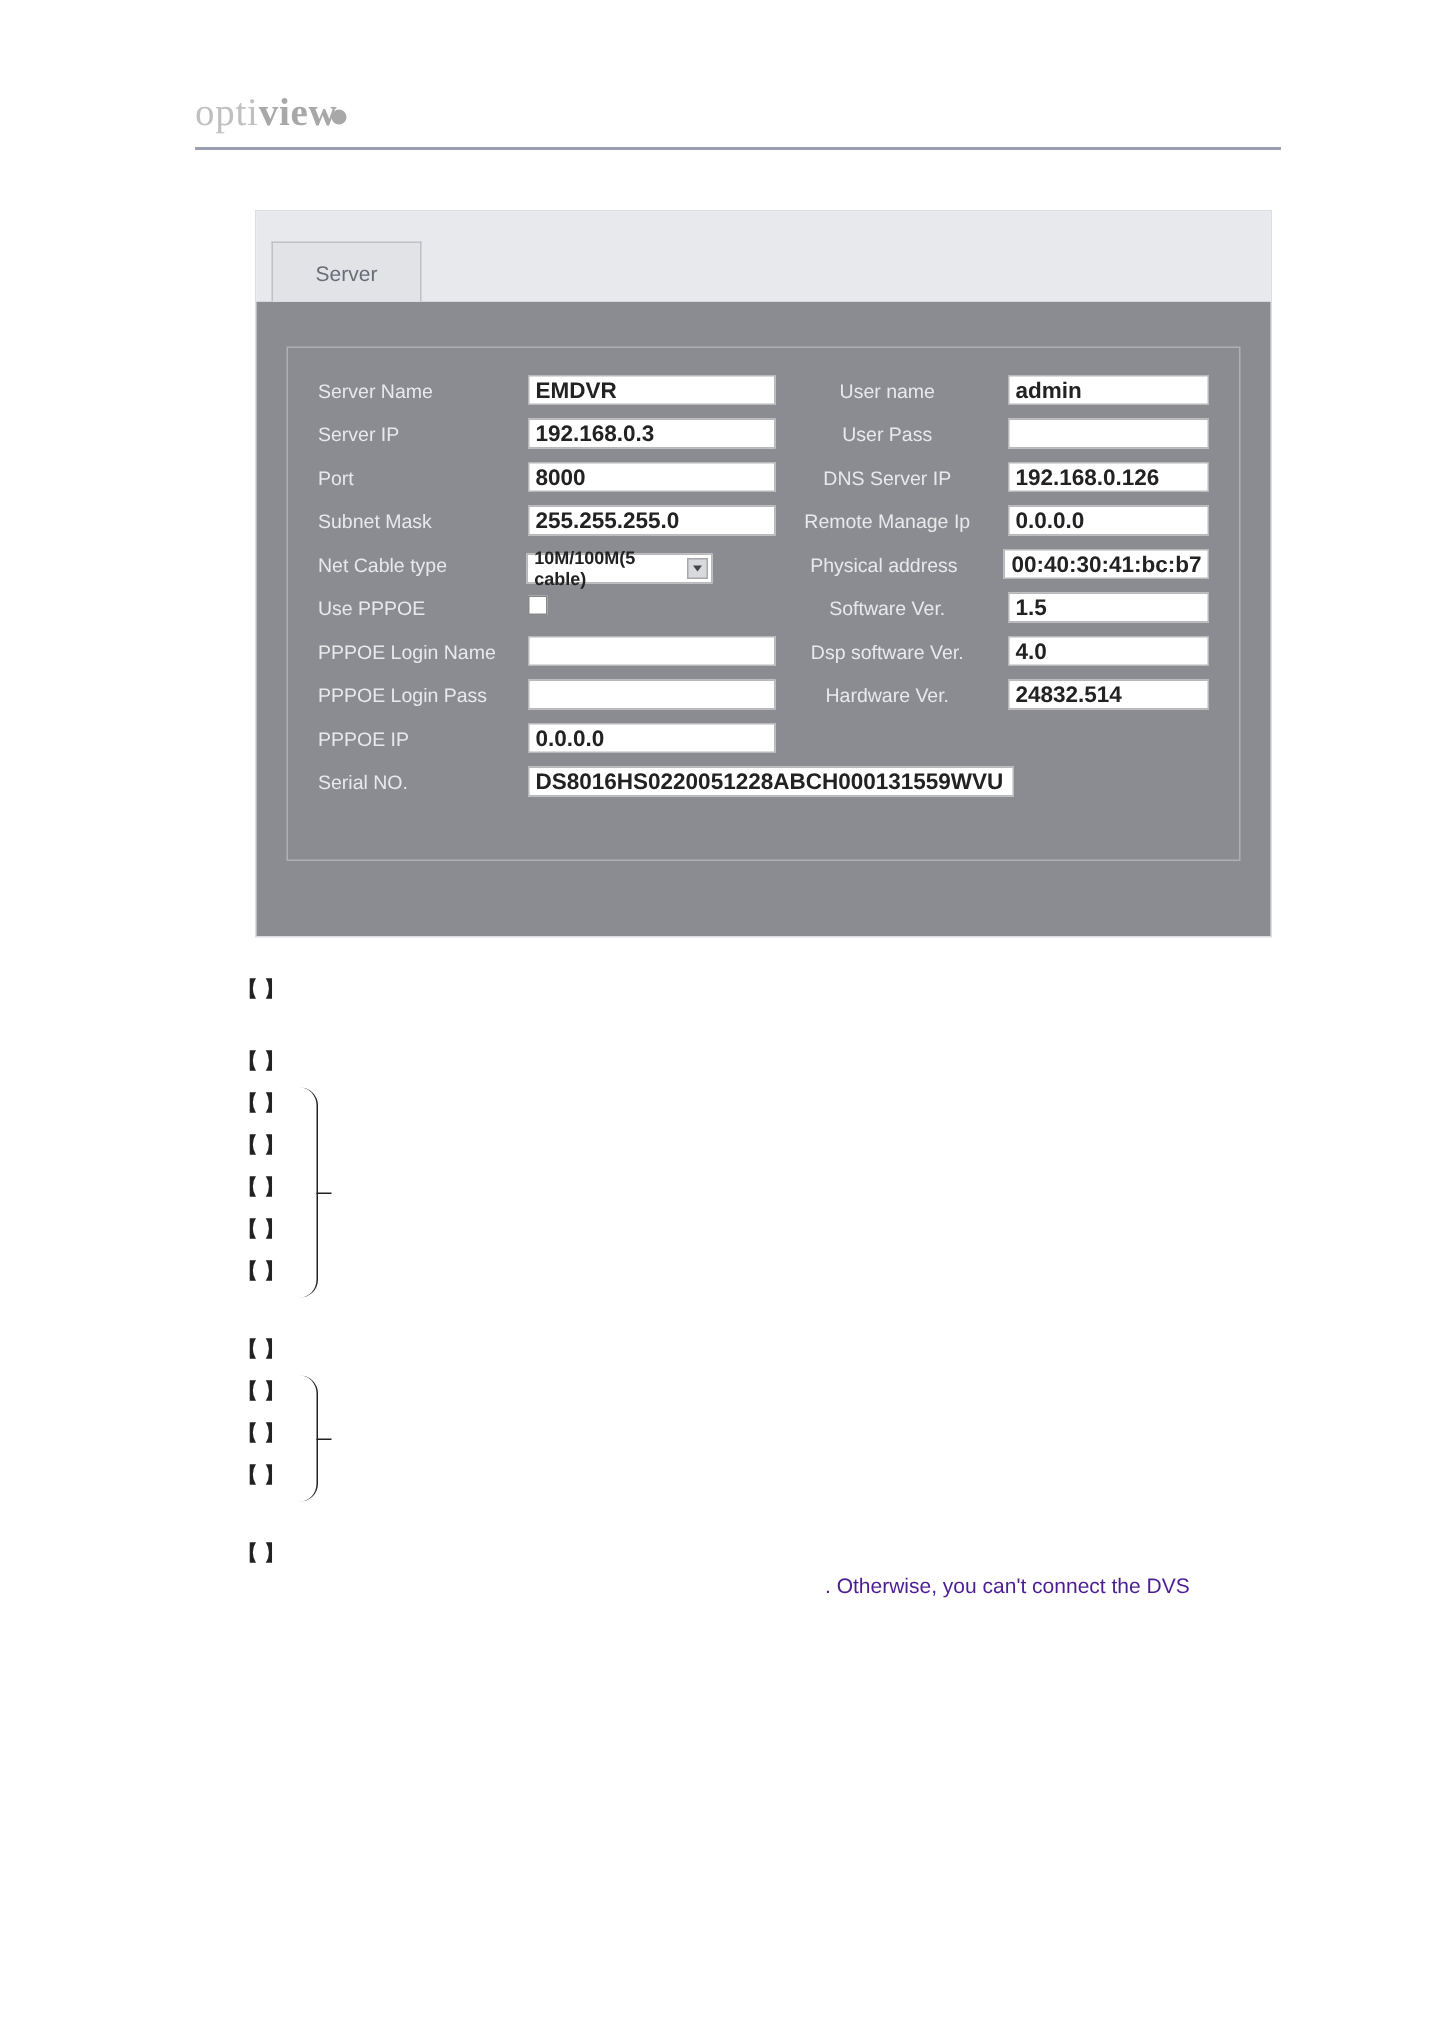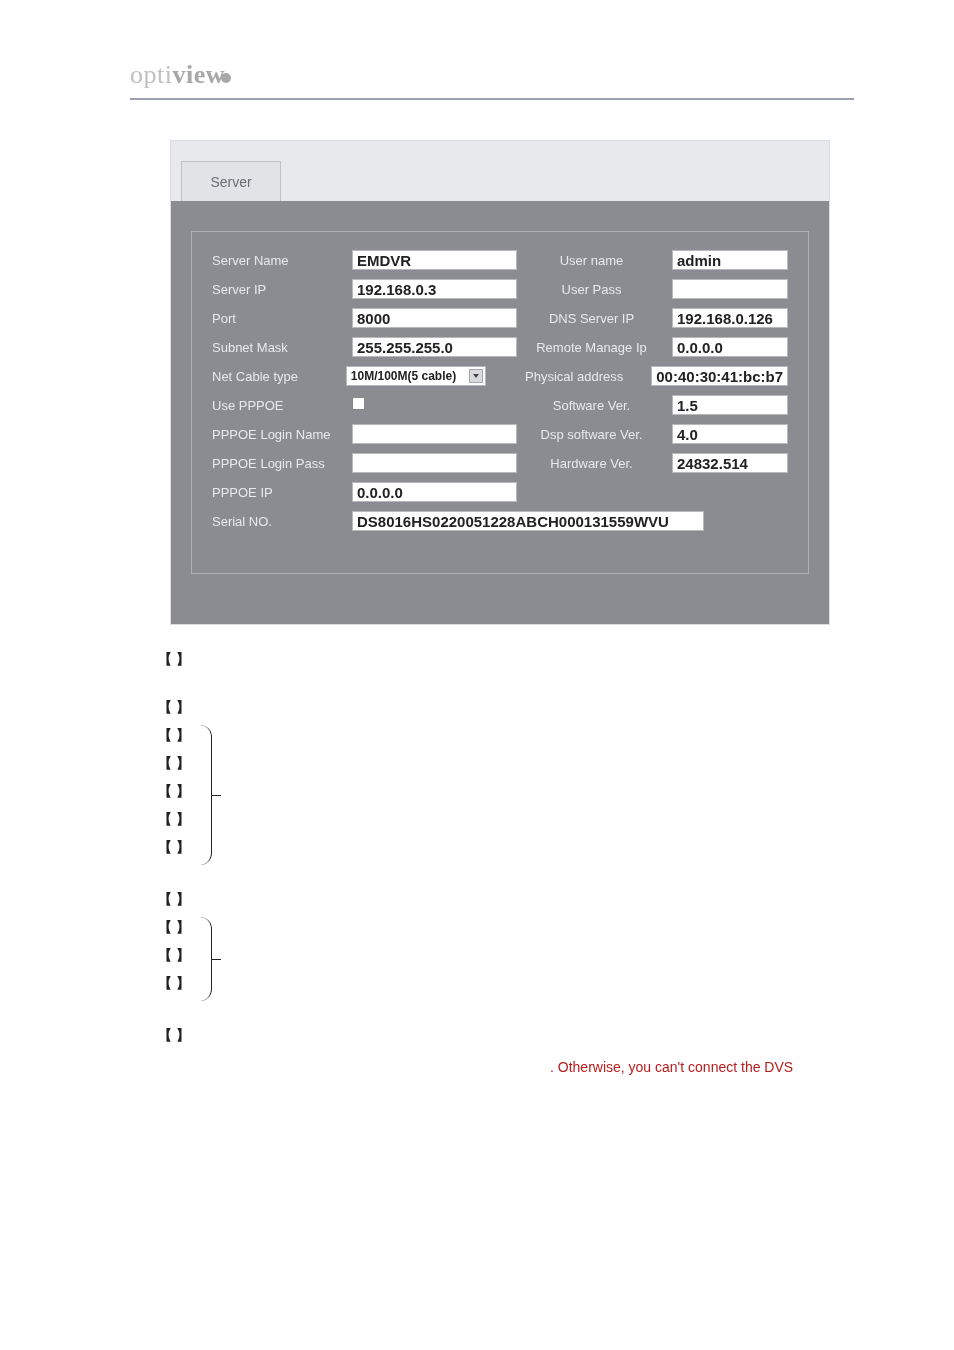--- a/index.html
+++ b/index.html
@@ -36,21 +36,21 @@
     margin-left: -4px;
   }
   .hr-top {
     border: none;
     border-top: 2px solid #9aa0b0;
     margin: 8px 0 40px 0;
   }
 
   .screenshot {
     margin-left: 40px;
-    margin-right: 24px;
+    margin-right: 6px;
     border: 1px solid #dcdde2;
   }
   .tab-row {
     background: #e8e9ed;
     height: 60px;
     position: relative;
   }
   .tab {
     position: absolute;
     left: 10px;
@@ -111,31 +111,31 @@
     color: #222;
     border: 1px solid #b8b8bb;
     height: 20px;
     padding: 1px 4px;
     font-size: 15px;
     font-weight: bold;
     width: 100%;
     display: flex;
     align-items: center;
   }
-  .input-box.wide { width: 352px; text-align: center; }
+  .input-box.wide { width: 324px; text-align: center; }
   .select-box {
     position: relative;
     background: #fff;
     border: 1px solid #b8b8bb;
     height: 20px;
     padding: 0 18px 0 4px;
     font-size: 12px;
     font-weight: bold;
     color: #222;
-    width: 140px;
+    width: 124px;
     display: inline-flex;
     align-items: center;
   }
   .select-arrow {
     position: absolute;
     right: 2px; top: 2px;
     width: 14px; height: 14px;
     background: #d9dade;
     border: 1px solid #a8a8ac;
     display: flex;
@@ -192,23 +192,23 @@
     content: "";
     position: absolute;
     left: 100%;
     top: 50%;
     width: 10px;
     height: 1px;
     background: #222;
   }
   .trail {
     margin-left: 420px;
-    margin-top: 10px;
+    margin-top: 0;
     font-size: 14px;
-    color: #b91c1c;
+    color: #4c1d95;
   }
 </style>
 </head>
 <body>
 
 <div class="page">
   <div class="logo">
     <span class="thin">opti</span><span class="bold">view</span><span class="logo-dot"></span>
   </div>
   <hr class="hr-top">

